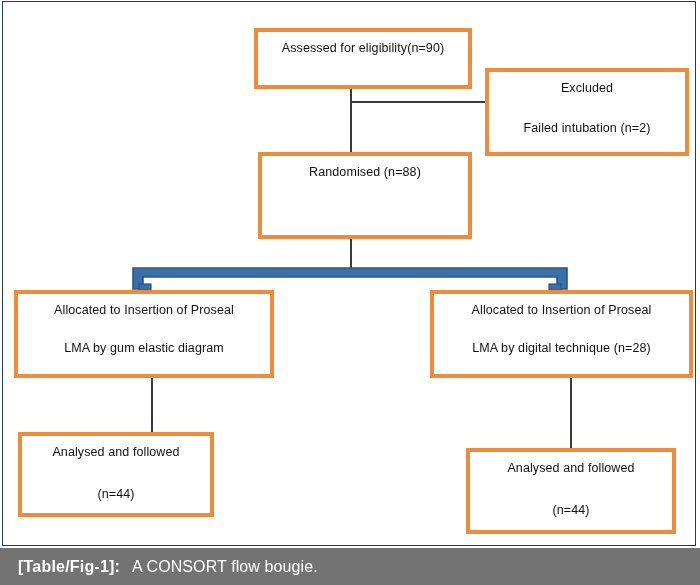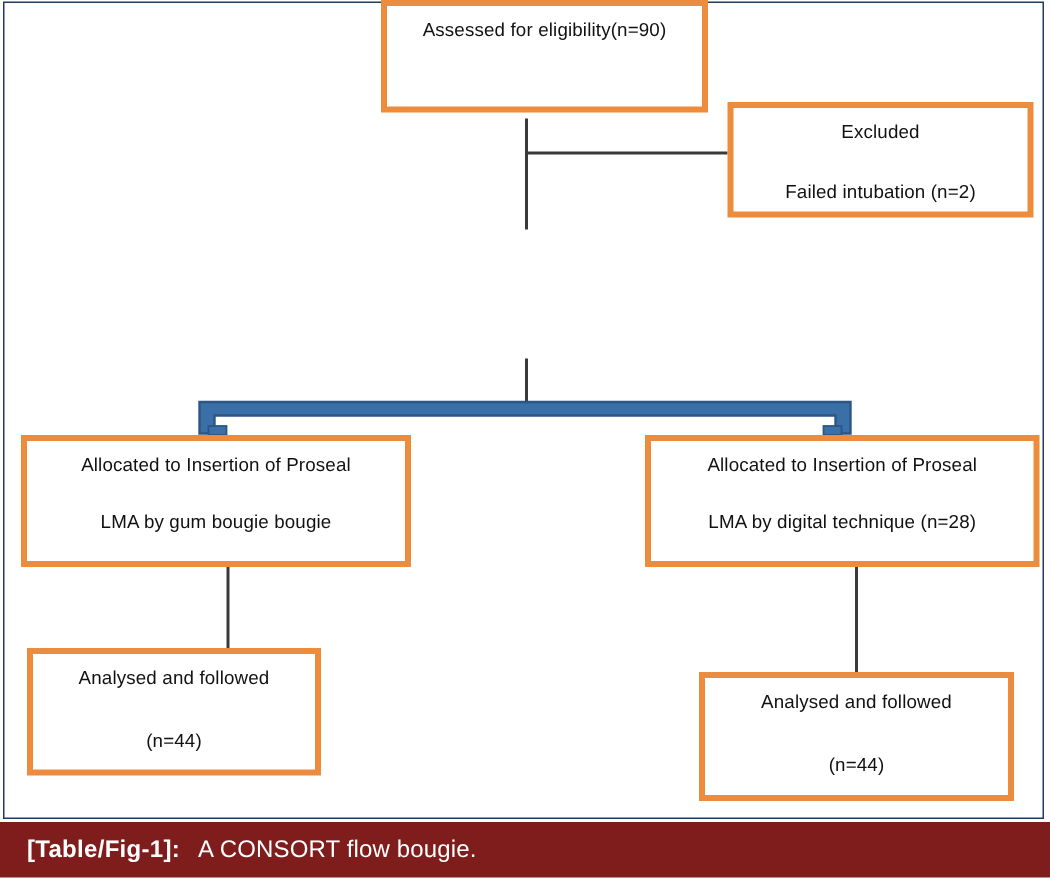--- a/index.html
+++ b/index.html
@@ -51,22 +51,22 @@
     width:100%;
     text-align:center;
     color:#111111;
     font-size:12.5px;
     line-height:15px;
     letter-spacing:0.1px;
     white-space:nowrap;
   }
   .flow-line + .flow-line{ margin-top:22px; }
 
-  .box-assessed   { left:254px; top:0;  width:218px; height:75px; }
-  .box-excluded   { left:485px; top:68px;  width:204px; height:77px; }
+  .box-assessed   { left:254px; top:28px;  width:218px; height:61px; }
+  .box-excluded   { left:485px; top:68px;  width:204px; height:88px; }
   .box-excluded .flow-line + .flow-line{ margin-top:25px; }
   .box-randomised { left:258px; top:152px; width:214px; height:87px; }
   .box-alloc-left { left:14px;  top:290px; width:260px; height:88px; }
   .box-alloc-right{ left:430px; top:290px; width:263px; height:88px; }
   .box-analysed-left { left:18px;  top:432px; width:196px; height:85px; }
   .box-analysed-right{ left:466px; top:448px; width:210px; height:86px; }
 
   .box-alloc-left .flow-line + .flow-line,
   .box-alloc-right .flow-line + .flow-line{ margin-top:23px; }
   .box-analysed-left .flow-line + .flow-line,
@@ -102,21 +102,21 @@
     left:130px; top:266px;
     width:440px; height:24px;
     z-index:3;
   }
 
   
   #caption-bar{
     position:absolute;
     left:0; top:548px;
     width:700px; height:37px;
-    background:#7f1d1d;
+    background:#737373;
     display:flex;
     align-items:center;
     padding-left:18px;
     box-sizing:border-box;
   }
   #caption-label{
     color:#ffffff;
     font-weight:bold;
     font-size:16px;
     letter-spacing:0.2px;
@@ -152,24 +152,27 @@
 
     <div class="flow-box box-assessed">
       <span class="flow-line">Assessed for eligibility(n=90)</span>
     </div>
 
     <div class="flow-box box-excluded">
       <span class="flow-line">Excluded</span>
       <span class="flow-line">Failed intubation (n=2)</span>
     </div>
 
+    <div class="flow-box box-randomised">
+      <span class="flow-line">Randomised (n=88)</span>
+    </div>
 
     <div class="flow-box box-alloc-left">
       <span class="flow-line">Allocated to Insertion of Proseal</span>
-      <span class="flow-line">LMA by gum bougie bougie</span>
+      <span class="flow-line">LMA by gum elastic diagram</span>
     </div>
 
     <div class="flow-box box-alloc-right">
       <span class="flow-line">Allocated to Insertion of Proseal</span>
       <span class="flow-line">LMA by digital technique (n=28)</span>
     </div>
 
     <div class="flow-box box-analysed-left">
       <span class="flow-line">Analysed and followed</span>
       <span class="flow-line">(n=44)</span>

